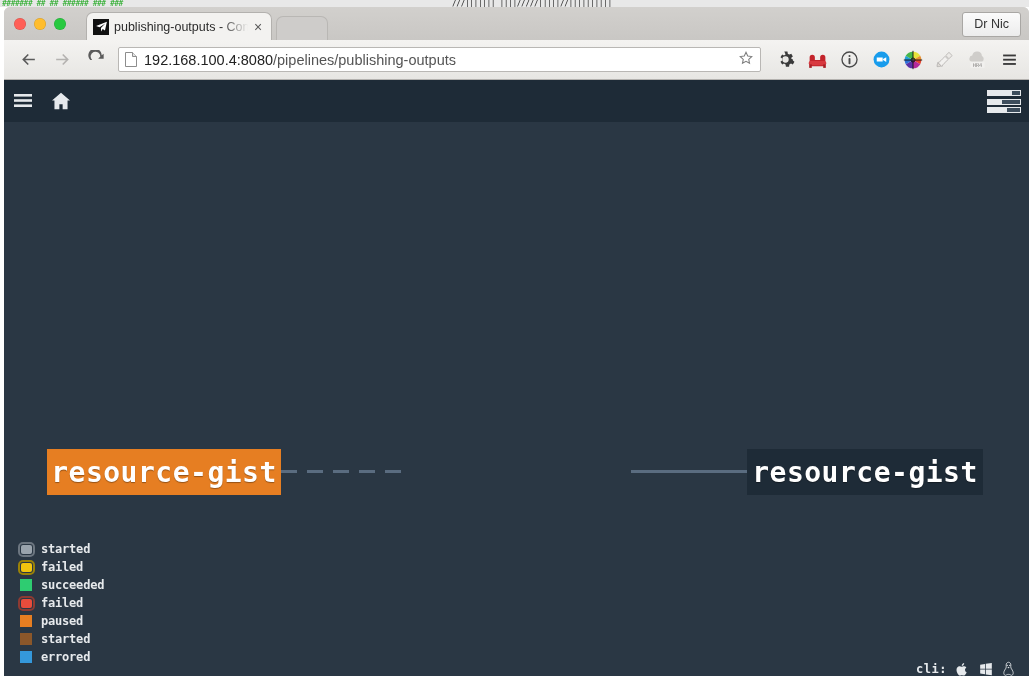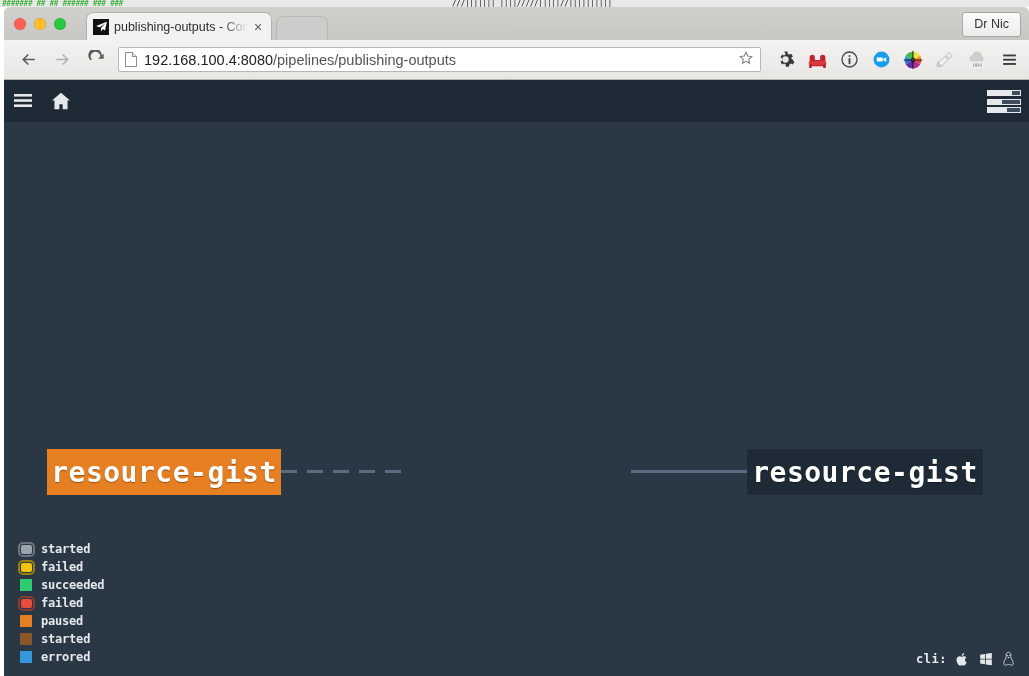--- a/index.html
+++ b/index.html
@@ -341,21 +341,21 @@
     font-size: 12px;
     font-weight: bold;
     color: #e6e9ec;
     letter-spacing: -0.2px;
   }
 
   
   .cli {
     position: absolute;
     right: 13px;
-    bottom: 10px;
+    bottom: 0;
     display: flex;
     align-items: center;
     gap: 8px;
     justify-content: flex-end;
   }
   .cli-label {
     font-family: "DejaVu Sans Mono", monospace;
     font-size: 12px;
     font-weight: bold;
     color: #e6e9ec;

